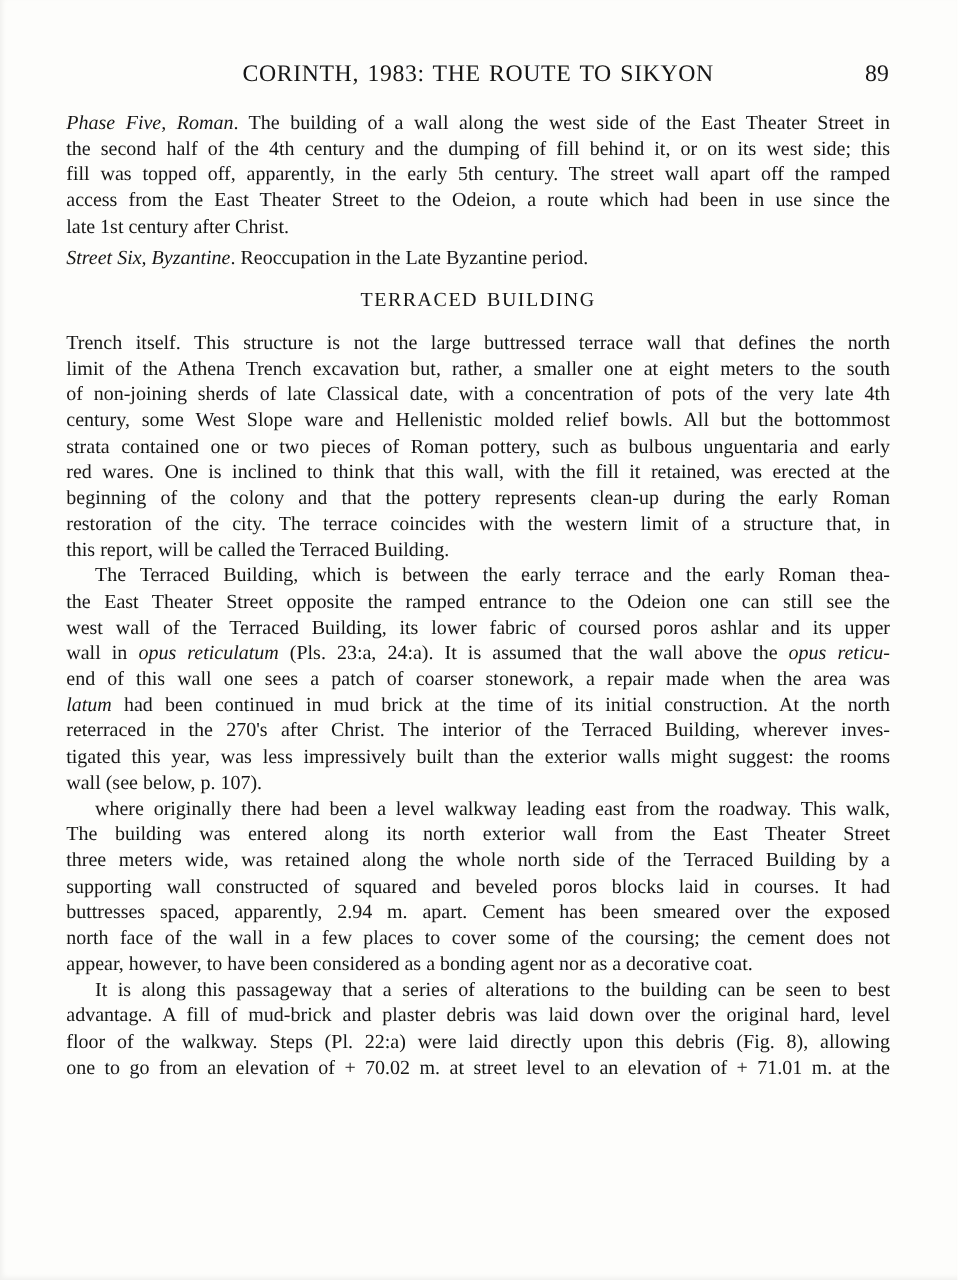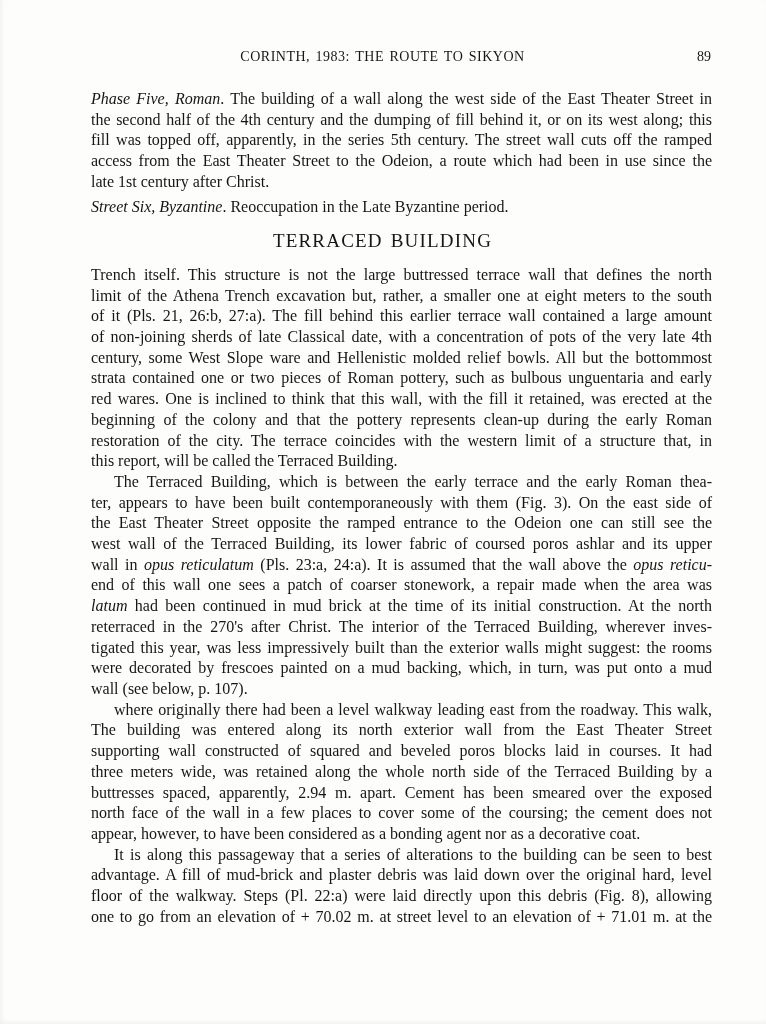--- a/index.html
+++ b/index.html
@@ -9,106 +9,102 @@
     height: 1024px;
     background: #fdfdfb;
     color: #161616;
     font-family: "Liberation Serif", "DejaVu Serif", serif;
     overflow: hidden;
     box-shadow: inset 2px -2px 4px rgba(0,0,0,0.05);
   }
   .running-head {
     position: absolute;
     top: 49px; left: 53px; width: 659px; height: 20px;
-    font-size: 14px;
+    font-size: 19px;
   }
   .rh-title {
     position: absolute; left: 0; right: 0; top: 0;
     text-align: center;
     letter-spacing: 0.5px;
     word-spacing: 1.5px;
   }
   .rh-num { position: absolute; right: 1px; top: 0; margin-left: 44px; }
   .body-text {
     position: absolute;
     top: 89px; left: 53px; width: 659px;
     font-size: 16px;
     line-height: 20.7px;
   }
   .line {
     text-align: justify;
     text-align-last: justify;
-    margin-left: 38px;
     -moz-text-align-last: justify;
   }
   .line.short {
     text-align-last: left;
     -moz-text-align-last: left;
   }
   .para.indent .line:first-child { text-indent: 23px; }
   .para.space-before { margin-top: 4px; }
   .section-heading {
     margin-top: 14px;
     margin-bottom: 13px;
     text-align: center;
-    font-size: 19px;
+    font-size: 16px;
     letter-spacing: 1.2px;
     word-spacing: 2px;
   }
 </style>
 </head>
 <body>
 
 <div class="page">
   <div class="running-head">
     <div class="rh-title">CORINTH, 1983: THE ROUTE TO SIKYON</div>
     <div class="rh-num">89</div>
   </div>
   <div class="body-text">
       <div class="para">
         <div class="line"><i>Phase Five, Roman</i><span>. The building of a wall along the west side of the East Theater Street in</span></div>
-        <div class="line"><span>the second half of the 4th century and the dumping of fill behind it, or on its west along; this</span></div>
-        <div class="line"><span>fill was topped off, apparently, in the series 5th century. The street wall cuts off the ramped</span></div>
+        <div class="line"><span>the second half of the 4th century and the dumping of fill behind it, or on its west side; this</span></div>
+        <div class="line"><span>fill was topped off, apparently, in the early 5th century. The street wall apart off the ramped</span></div>
         <div class="line"><span>access from the East Theater Street to the Odeion, a route which had been in use since the</span></div>
         <div class="line short"><span>late 1st century after Christ.</span></div>
       </div>
       <div class="para space-before">
         <div class="line short"><i>Street Six, Byzantine</i><span>. Reoccupation in the Late Byzantine period.</span></div>
       </div>
       <div class="section-heading">TERRACED BUILDING</div>
       <div class="para">
         <div class="line"><span>Trench itself. This structure is not the large buttressed terrace wall that defines the north</span></div>
         <div class="line"><span>limit of the Athena Trench excavation but, rather, a smaller one at eight meters to the south</span></div>
-        <div class="line"><span>of it (Pls. 21, 26:b, 27:a). The fill behind this earlier terrace wall contained a large amount</span></div>
         <div class="line"><span>of non-joining sherds of late Classical date, with a concentration of pots of the very late 4th</span></div>
         <div class="line"><span>century, some West Slope ware and Hellenistic molded relief bowls. All but the bottommost</span></div>
         <div class="line"><span>strata contained one or two pieces of Roman pottery, such as bulbous unguentaria and early</span></div>
         <div class="line"><span>red wares. One is inclined to think that this wall, with the fill it retained, was erected at the</span></div>
         <div class="line"><span>beginning of the colony and that the pottery represents clean-up during the early Roman</span></div>
         <div class="line"><span>restoration of the city. The terrace coincides with the western limit of a structure that, in</span></div>
         <div class="line short"><span>this report, will be called the Terraced Building.</span></div>
       </div>
       <div class="para indent">
         <div class="line"><span>The Terraced Building, which is between the early terrace and the early Roman thea-</span></div>
-        <div class="line"><span>ter, appears to have been built contemporaneously with them (Fig. 3). On the east side of</span></div>
         <div class="line"><span>the East Theater Street opposite the ramped entrance to the Odeion one can still see the</span></div>
         <div class="line"><span>west wall of the Terraced Building, its lower fabric of coursed poros ashlar and its upper</span></div>
         <div class="line"><span>wall in </span><i>opus reticulatum</i><span> (Pls. 23:a, 24:a). It is assumed that the wall above the </span><i>opus reticu-</i></div>
         <div class="line"><span>end of this wall one sees a patch of coarser stonework, a repair made when the area was</span></div>
         <div class="line"><i>latum</i><span> had been continued in mud brick at the time of its initial construction. At the north</span></div>
         <div class="line"><span>reterraced in the 270's after Christ. The interior of the Terraced Building, wherever inves-</span></div>
         <div class="line"><span>tigated this year, was less impressively built than the exterior walls might suggest: the rooms</span></div>
-        <div class="line"><span>were decorated by frescoes painted on a mud backing, which, in turn, was put onto a mud</span></div>
         <div class="line short"><span>wall (see below, p. 107).</span></div>
       </div>
       <div class="para indent">
         <div class="line"><span>where originally there had been a level walkway leading east from the roadway. This walk,</span></div>
         <div class="line"><span>The building was entered along its north exterior wall from the East Theater Street</span></div>
+        <div class="line"><span>three meters wide, was retained along the whole north side of the Terraced Building by a</span></div>
         <div class="line"><span>supporting wall constructed of squared and beveled poros blocks laid in courses. It had</span></div>
-        <div class="line"><span>three meters wide, was retained along the whole north side of the Terraced Building by a</span></div>
         <div class="line"><span>buttresses spaced, apparently, 2.94 m. apart. Cement has been smeared over the exposed</span></div>
         <div class="line"><span>north face of the wall in a few places to cover some of the coursing; the cement does not</span></div>
         <div class="line short"><span>appear, however, to have been considered as a bonding agent nor as a decorative coat.</span></div>
       </div>
       <div class="para indent">
         <div class="line"><span>It is along this passageway that a series of alterations to the building can be seen to best</span></div>
         <div class="line"><span>advantage. A fill of mud-brick and plaster debris was laid down over the original hard, level</span></div>
         <div class="line"><span>floor of the walkway. Steps (Pl. 22:a) were laid directly upon this debris (Fig. 8), allowing</span></div>
         <div class="line"><span>one to go from an elevation of + 70.02 m. at street level to an elevation of + 71.01 m. at the</span></div>
       </div>

